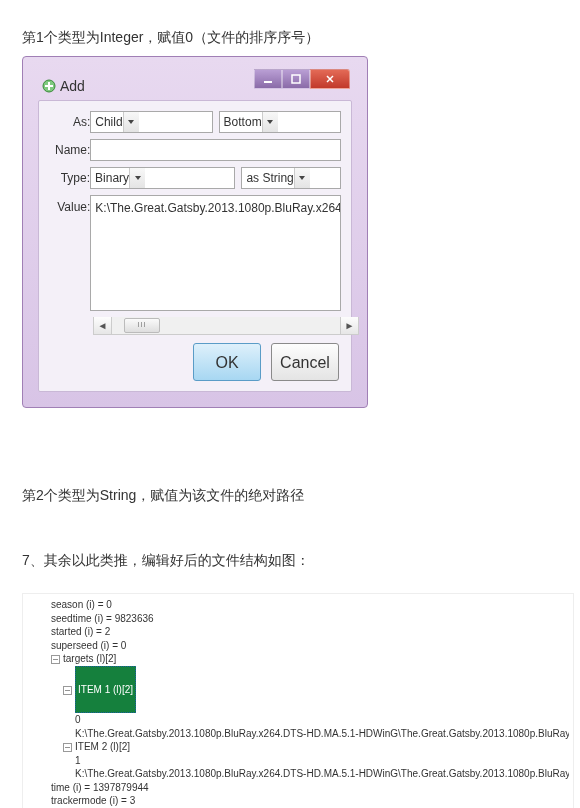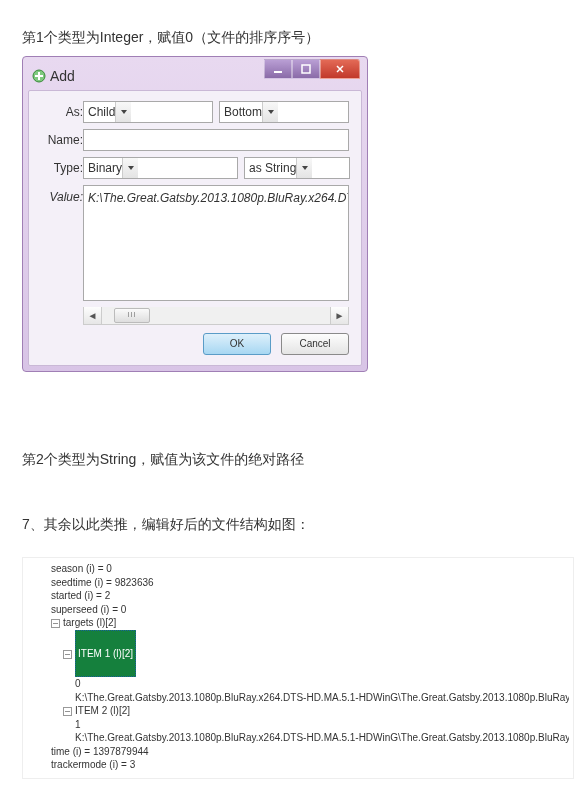--- a/index.html
+++ b/index.html
@@ -14,21 +14,21 @@
     line-height: 1.6;
   }
   .text-line { margin: 6px 0; }
 
   
   .dialog {
     width: 346px;
     border: 1px solid #a07fb5;
     border-radius: 4px;
     background: linear-gradient(to bottom, #e8d9f0, #d8c4e6);
-    padding: 5px;
+    padding: 15px;
     margin-top: 8px;
   }
   .titlebar {
     height: 28px;
     display: flex;
     align-items: center;
     padding: 0 4px;
     position: relative;
   }
   .titlebar .icon-plus {
@@ -97,21 +97,21 @@
     border-left: 1px solid #ccc;
     background: linear-gradient(#f8f8f8,#e4e4e4);
     margin-right: -4px;
   }
   .combo .arrow svg { width:8px; height:8px; }
   .row-as .combo1 { width: 130px; margin-right: 6px; }
   .row-as .combo2 { width: 130px; }
   .row-name .textinput { width: 266px; }
   .row-type .combo1 { width: 155px; margin-right: 6px; }
   .row-type .combo2 { width: 106px; }
-  .row-value { align-items: flex-start; font-style: italic; }
+  .row-value { align-items: flex-start; }
   .row-value .form-label { padding-top: 3px; }
   .textarea {
     width: 266px;
     height: 116px;
     background: #fff;
     border: 1px solid #a9a9a9;
     font-size: 12px;
     padding: 3px 4px;
     overflow: hidden;
     white-space: nowrap;
@@ -146,24 +146,24 @@
   }
 
   .dialog-buttons {
     display:flex;
     justify-content:flex-end;
     gap: 10px;
     padding: 8px 2px 2px 2px;
   }
   .btn {
     width: 68px;
-    height: 22px;
+    height: 38px;
     border: 1px solid #8a8a8a;
     border-radius: 3px;
-    font-size: 10px;
+    font-size: 16px;
     display:flex;align-items:center;justify-content:center;
     background: linear-gradient(#fdfdfd,#e4e4e4);
   }
   .btn.primary {
     background: linear-gradient(#def0fb,#a7d7f2);
     border-color: #5a9cc7;
   }
 
   
   .spacer-large { height: 70px; }

